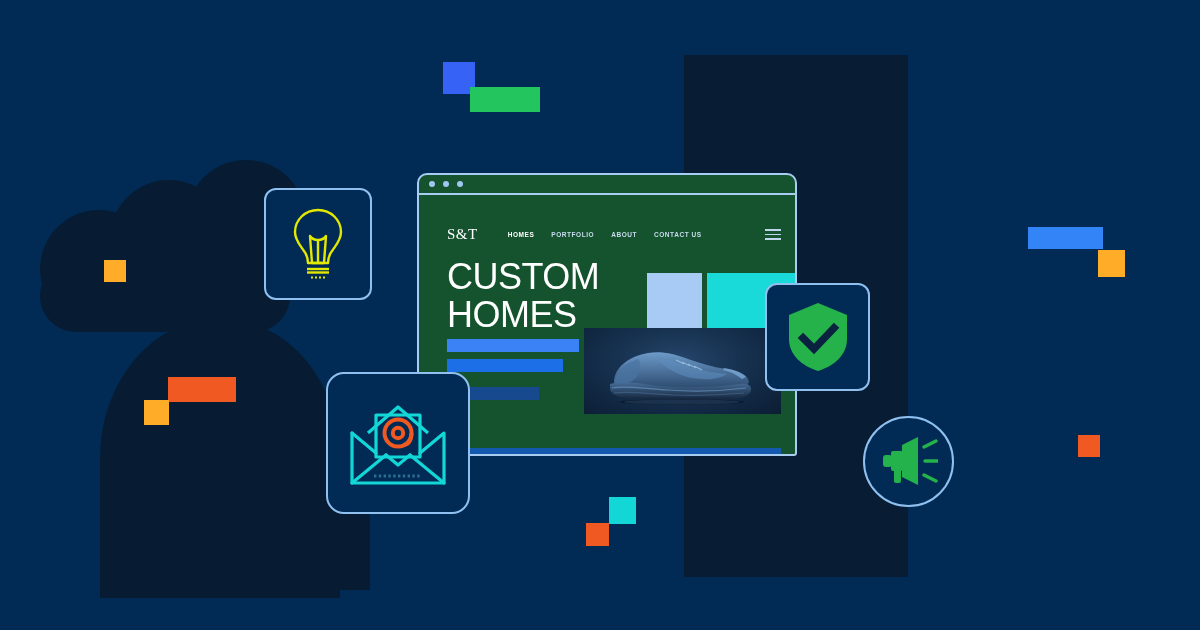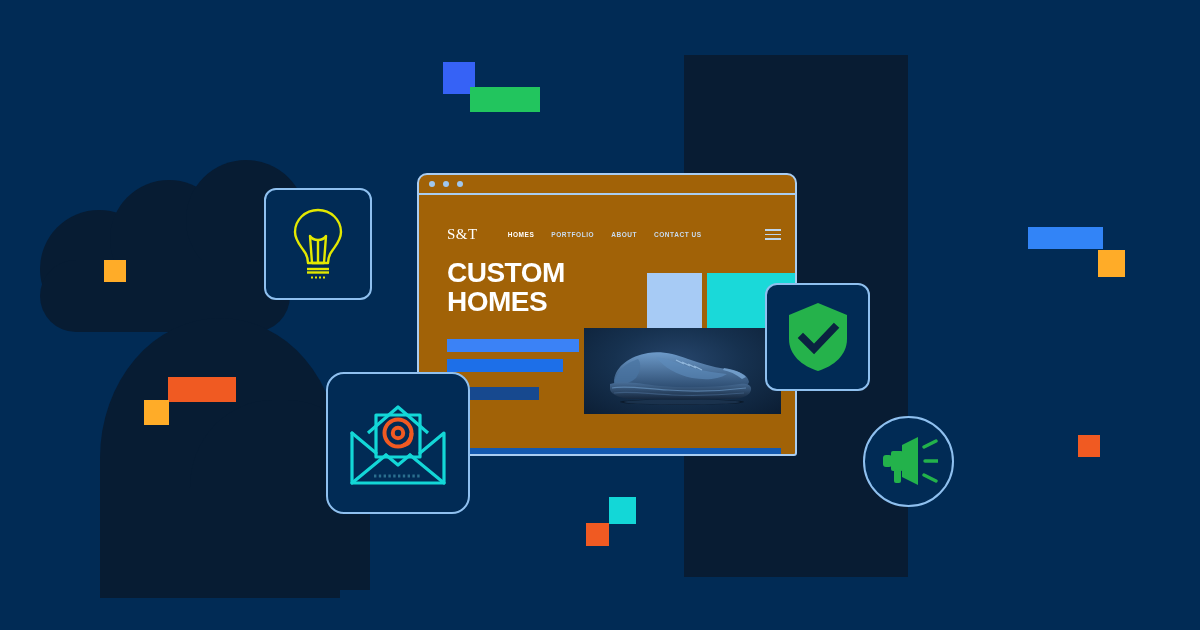--- a/index.html
+++ b/index.html
@@ -42,21 +42,21 @@
   
   .blk { position: absolute; }
 
   
   .browser {
     position: absolute;
     left: 417px; top: 173px;
     width: 380px; height: 283px;
     border: 2px solid #a9cdf2;
     border-radius: 10px 10px 3px 3px;
-    background: #a16207;
+    background: #14532d;
     overflow: hidden;
   }
   .browser-bar {
     height: 20px;
     border-bottom: 2px solid #a9cdf2;
     display: flex; align-items: center;
     padding-left: 10px; gap: 8px;
   }
   .dot { width: 6px; height: 6px; border-radius: 50%; background: #9fc7ef; }
 
@@ -83,21 +83,21 @@
   .nav-links span.active { color: #ffffff; font-weight: 700; }
   .burger {
     position: absolute; right: 14px; top: 8px;
     width: 16px; display: flex; flex-direction: column; gap: 3px;
   }
   .burger u { display: block; height: 1.5px; background: #bdd5ee; }
 
   .headline {
     position: absolute; left: 28px; top: 63px;
     color: #ffffff;
-    font-size: 28px; font-weight: 700;
+    font-size: 36px; font-weight: 400;
     line-height: 1.05; letter-spacing: -.5px;
   }
 
   .bar1 { position: absolute; left: 28px; top: 144px; width: 132px; height: 13px; background: #3b82f6; }
   .bar2 { position: absolute; left: 28px; top: 164px; width: 116px; height: 13px; background: #1d6fe8; }
   .bar3 { position: absolute; left: 28px; top: 192px; width: 92px;  height: 13px; background: #17498f; }
   .cta  { position: absolute; left: 28px; top: 253px; width: 334px; height: 24px; background: #1359b0; }
 
   .sw-lightblue { position: absolute; left: 228px; top: 78px; width: 55px; height: 58px; background: #a7cbf5; }
   .sw-cyan      { position: absolute; left: 288px; top: 78px; width: 88px; height: 58px; background: #1ad9d9; }

